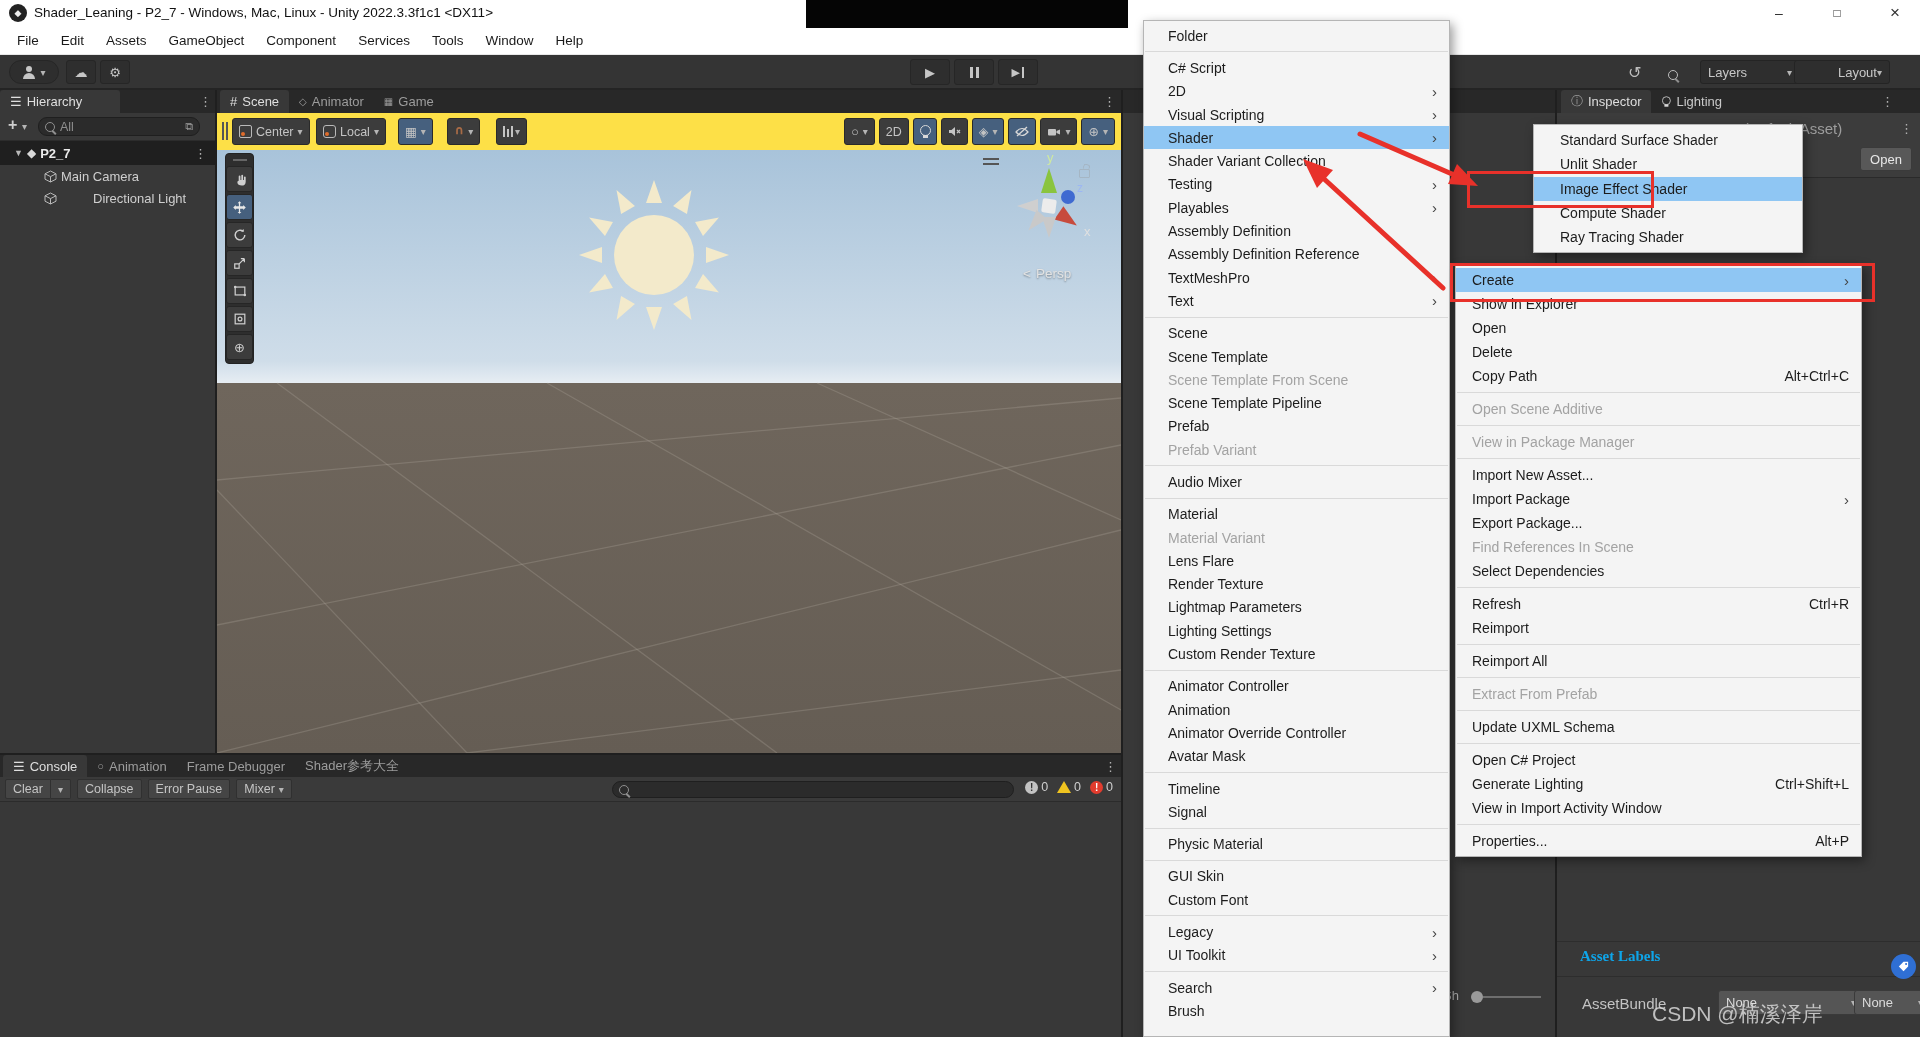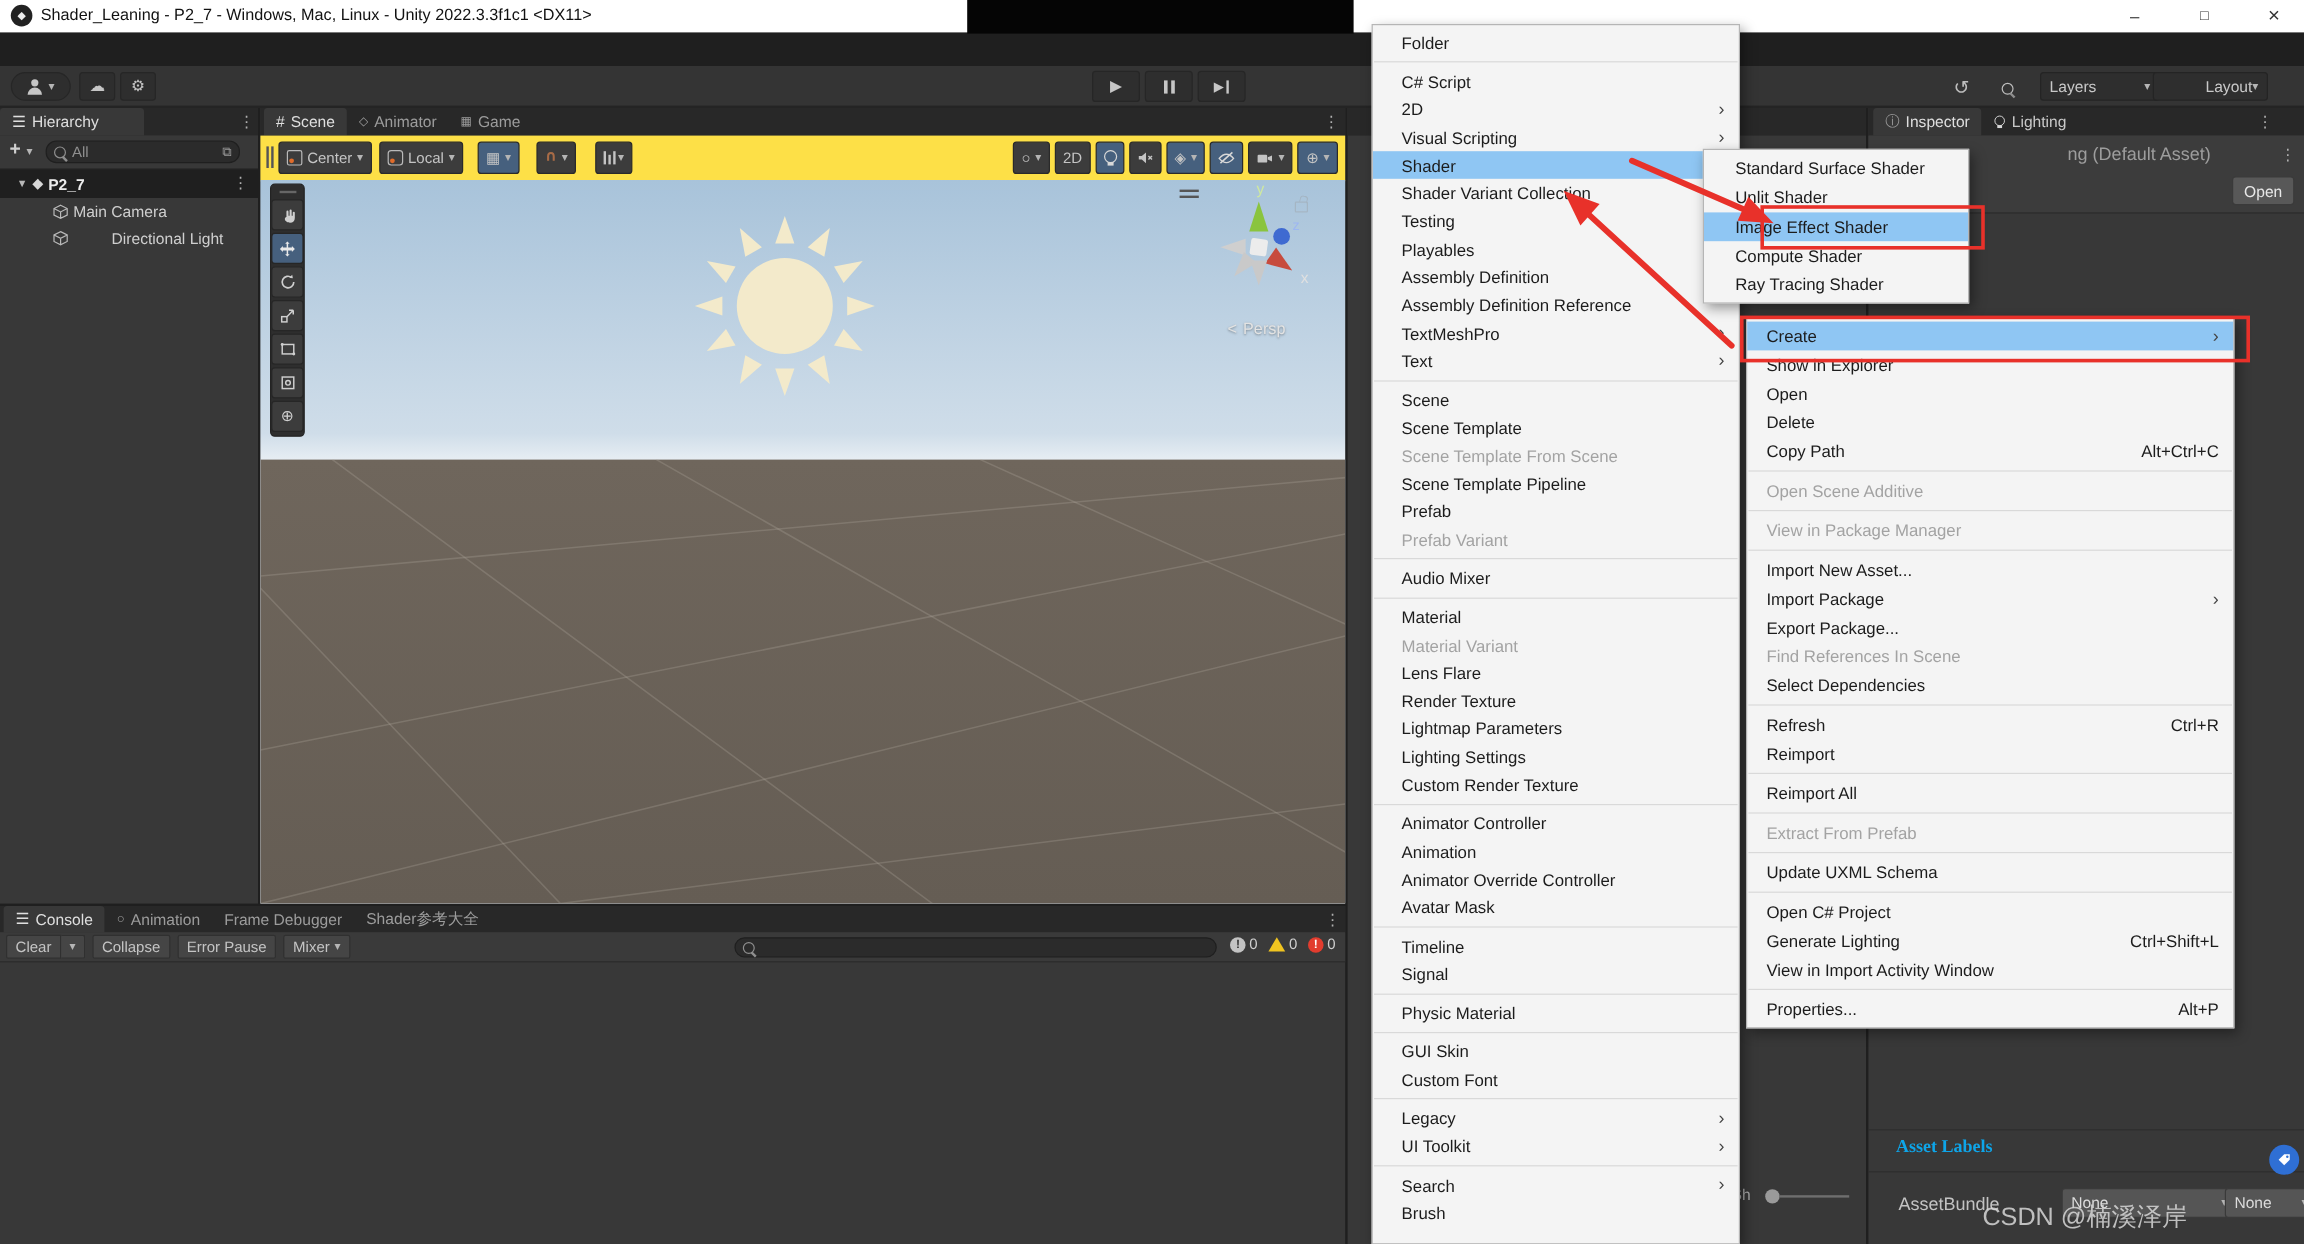--- a/index.html
+++ b/index.html
@@ -80,20 +80,31 @@
 <div id="root">
 
   <div class="abs titlebar">
     <div class="abs unitylogo">◆</div>
     <div class="abs titletext">Shader_Leaning - P2_7 - Windows, Mac, Linux - Unity 2022.3.3f1c1 &lt;DX11&gt;</div>
     <div class="abs winctl" style="left:1764px;">–</div>
     <div class="abs winctl" style="left:1822px;font-size:12px;">□</div>
     <div class="abs winctl" style="left:1880px;font-size:17px;">×</div>
   </div>
 
+  <div class="abs menubar">
+      <span class="mb-item">File</span>
+      <span class="mb-item">Edit</span>
+      <span class="mb-item">Assets</span>
+      <span class="mb-item">GameObject</span>
+      <span class="mb-item">Component</span>
+      <span class="mb-item">Services</span>
+      <span class="mb-item">Tools</span>
+      <span class="mb-item">Window</span>
+      <span class="mb-item">Help</span>
+    </div>
 
   <div class="abs blackbar"></div>
 
   <div class="abs maintoolbar">
     <div class="abs tbtn pill" style="left:9px;top:5px;width:48px;height:22px;gap:4px;">
       <span class="person"></span>
       <span class="caret">▾</span>
     </div>
     <div class="abs tbtn" style="left:66px;top:5px;width:28px;height:22px;">
       <span>☁</span>
@@ -601,21 +612,21 @@
       <div class="msep"></div>
       <div class="mrow">
         <span class="mlabel">Search</span>
         <span class="marrow">›</span>
       </div>
       <div class="mrow">
         <span class="mlabel">Brush</span>
       </div>
     </div>
 
-  <div id="shader-submenu" class="abs lmenu" style="left:1419px;top:124px;width:222px;z-index:60;">
+  <div id="shader-submenu" class="abs lmenu" style="left:1533px;top:124px;width:270px;z-index:60;">
       <div class="mrow">
         <span class="mlabel">Standard Surface Shader</span>
       </div>
       <div class="mrow">
         <span class="mlabel">Unlit Shader</span>
       </div>
       <div class="mrow hl">
         <span class="mlabel">Image Effect Shader</span>
       </div>
       <div class="mrow">

